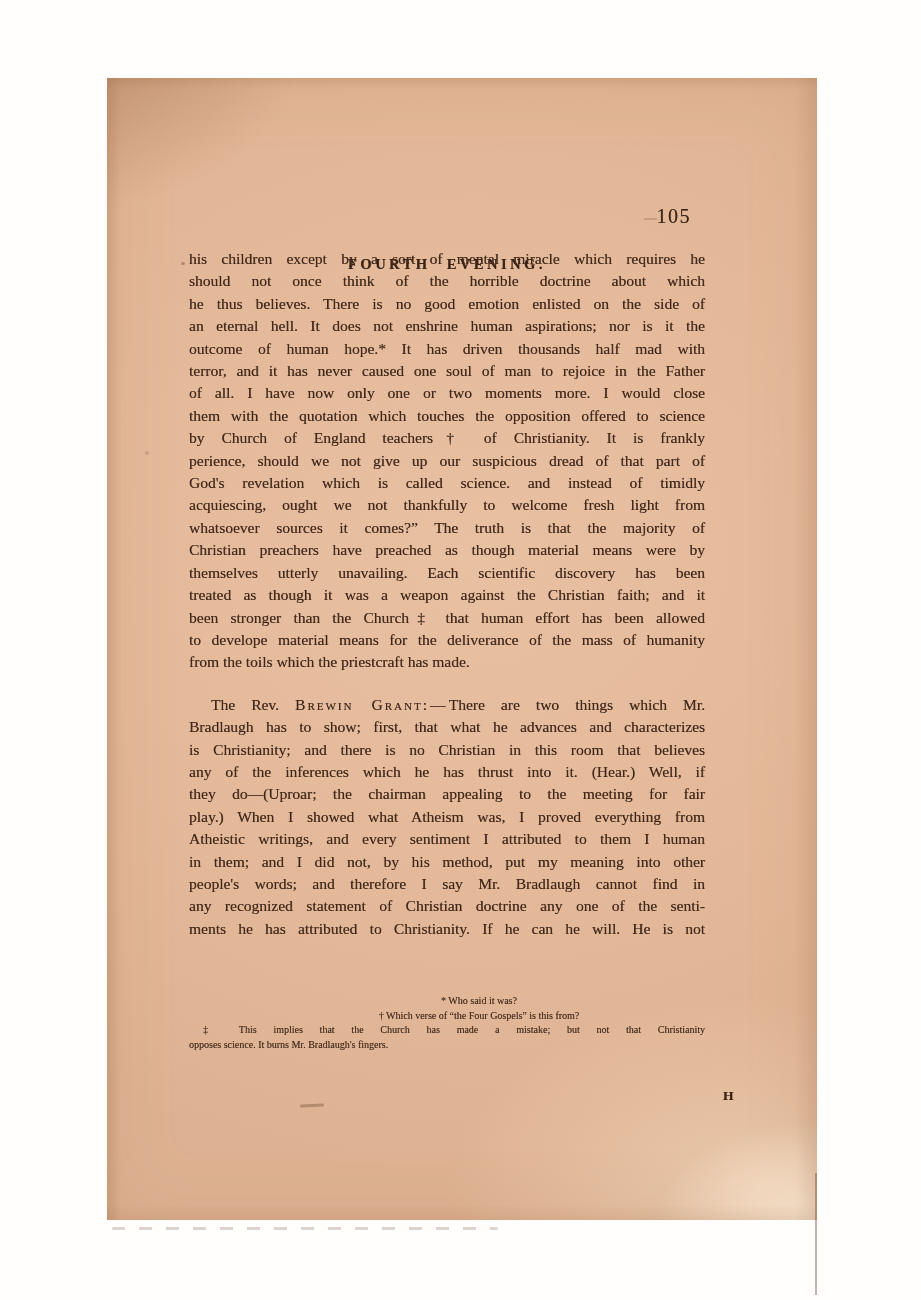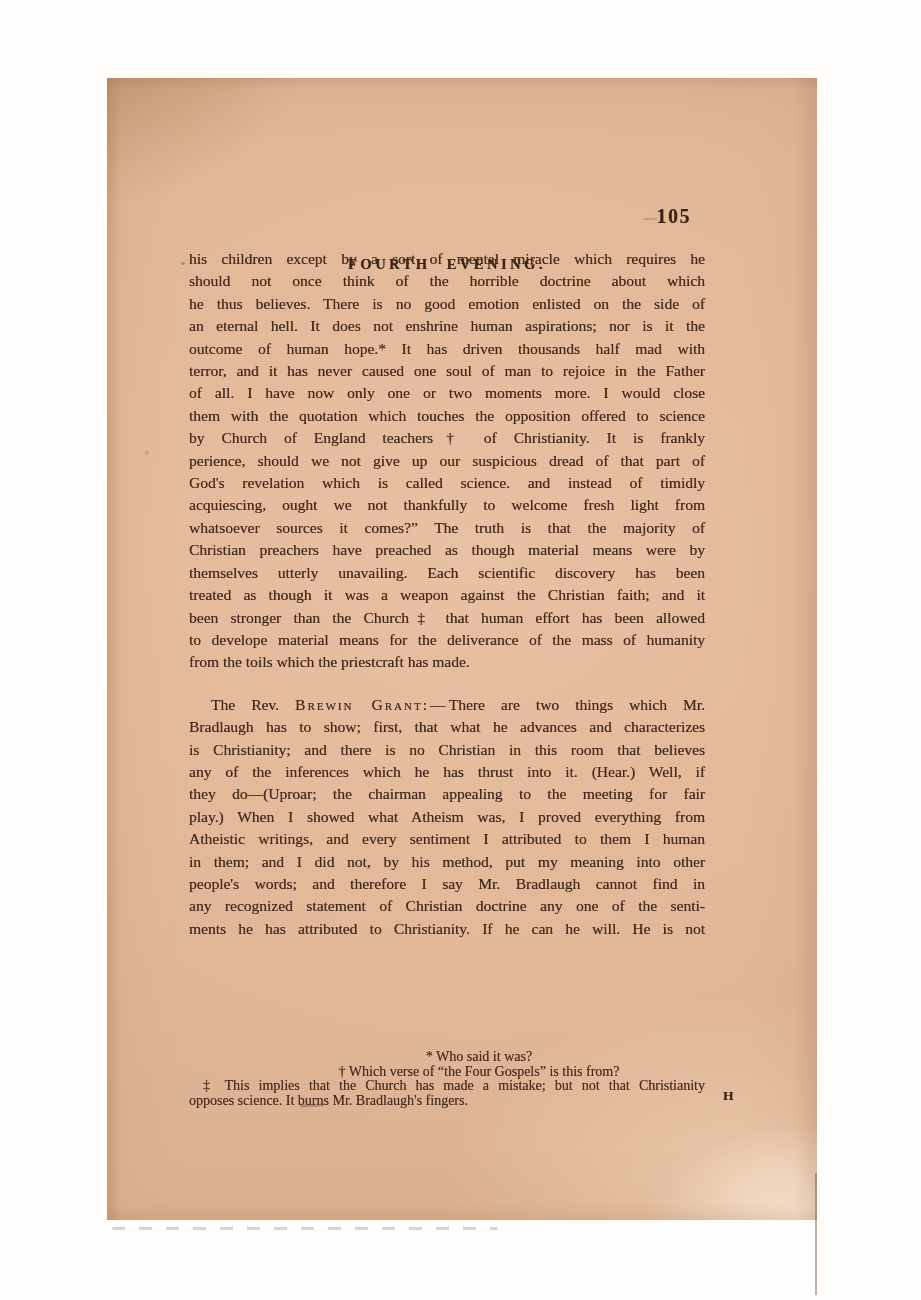--- a/index.html
+++ b/index.html
@@ -26,36 +26,36 @@
 
   .running-head {
     position:absolute; top:133px; left:0; width:100%;
     text-align:center; font-size:14.5px; font-weight:bold;
     letter-spacing:3.5px; word-spacing:9px; color:#3b2416;
     text-shadow:0.3px 0.3px 0.3px rgba(59,36,22,0.5);
     margin-top:45px;
   }
   .page-num {
     position:absolute; top:127px; right:14px;
-    font-size:20px; font-weight:bold; letter-spacing:1.5px; color:#3b2416;
+    font-size:20px; font-weight:normal; letter-spacing:1.5px; color:#3b2416;
     text-shadow:0.3px 0.3px 0.3px rgba(59,36,22,0.5);
     margin-left:35px;
   }
 
   .body-text { position:absolute; top:170px; left:0; width:100%; font-size:15.5px; }
   .line {
     line-height:22.4px; text-align:justify; text-align-last:justify;
     text-shadow:0.3px 0.3px 0.35px rgba(64,39,26,0.55);
   }
   .para1 .line:last-child { text-align-last:left; }
   .para2 { margin-top:20px; }
   .para2 .opening { text-indent:22px; }
   .sc { font-variant:small-caps; letter-spacing:2px; }
 
-  .footnotes { position:absolute; top:972px; left:0; width:100%; font-size:14px; color:#432a1b; }
+  .footnotes { position:absolute; top:916px; left:0; width:100%; font-size:10px; color:#432a1b; }
   .fn { line-height:14.5px; text-shadow:0.2px 0.2px 0.25px rgba(64,39,26,0.5); }
   .fn.center { text-align:center; transform:translateX(32px); }
   .fn.just { text-align:justify; text-align-last:justify; text-indent:14px; }
 
   .signature {
     position:absolute; left:534px; top:1010px;
     font-size:13.5px; font-weight:bold; color:#3b2416; letter-spacing:.5px;
     text-shadow:0.3px 0.3px 0.3px rgba(59,36,22,0.5);
   }
 

